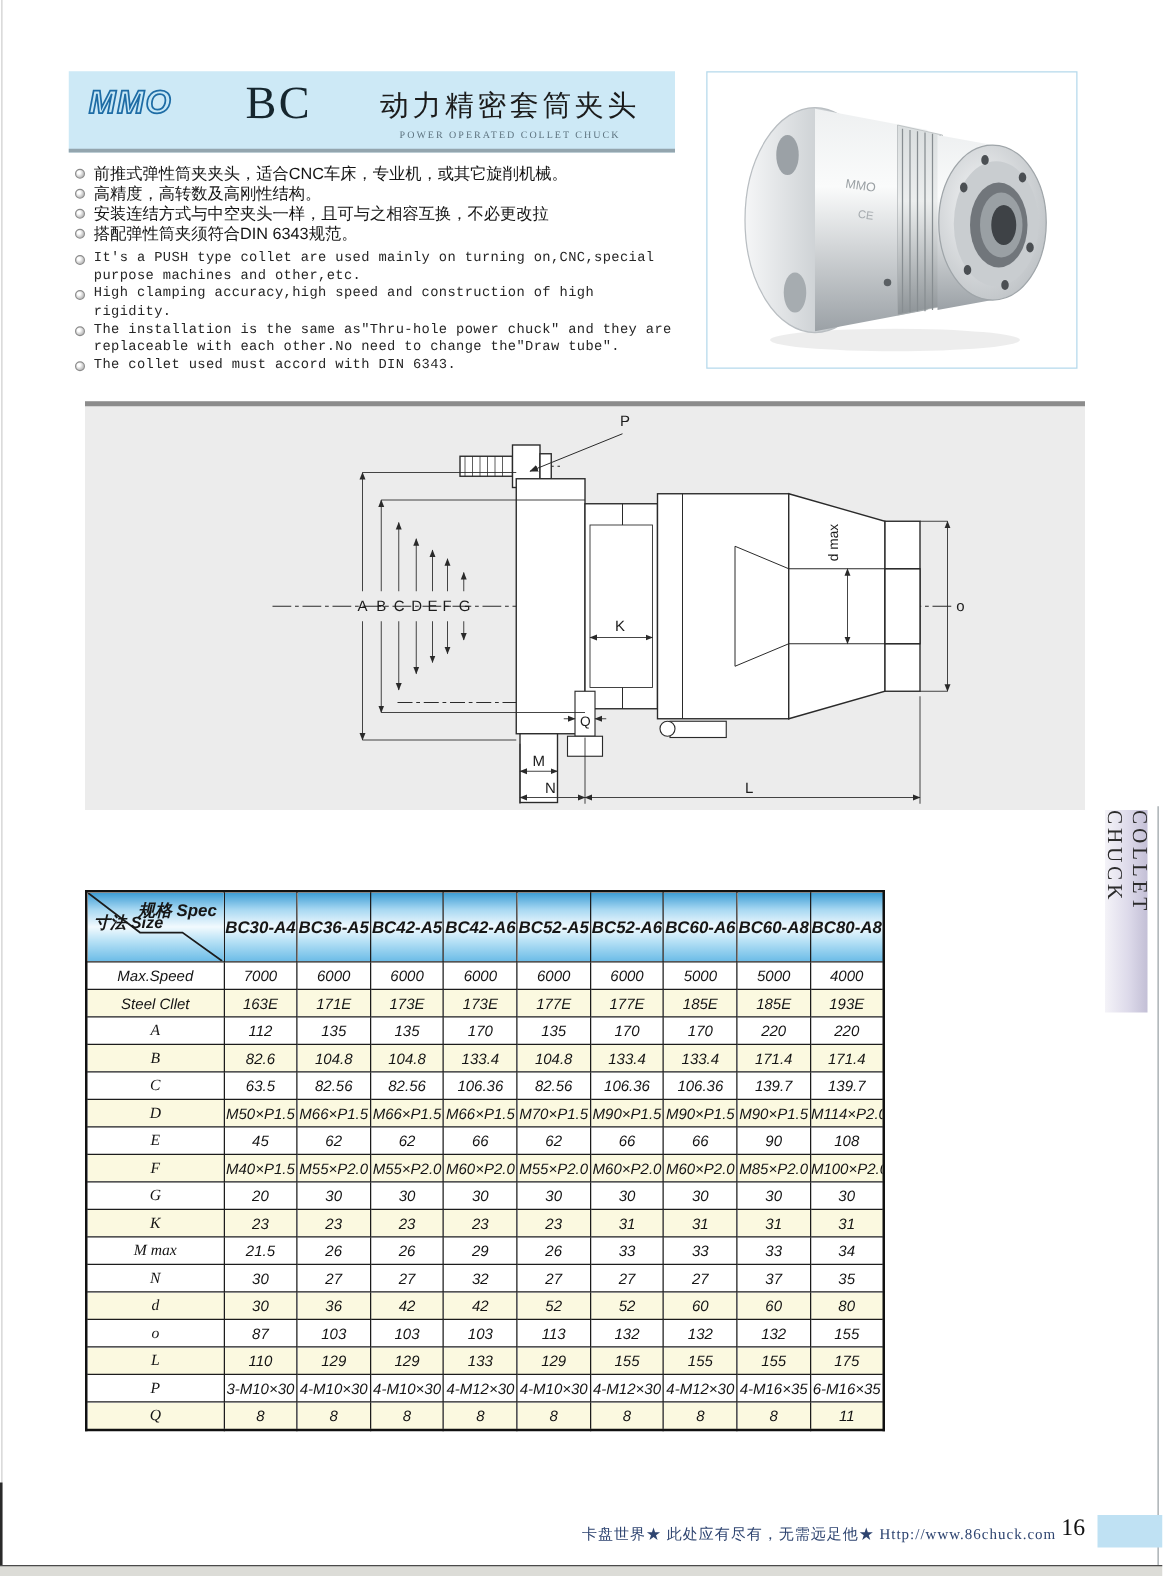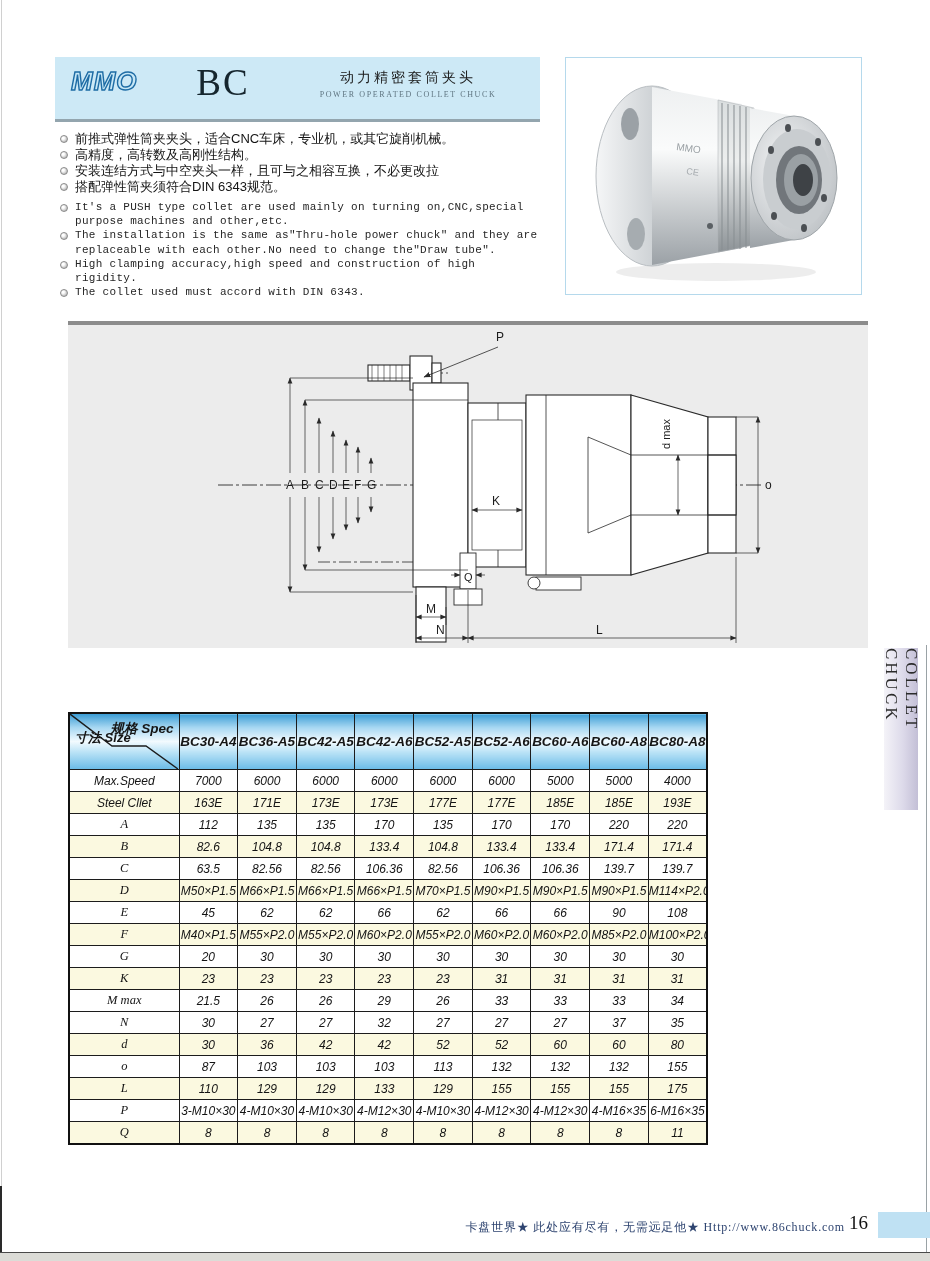--- a/index.html
+++ b/index.html
@@ -11,21 +11,21 @@
   .bottom-strip{position:absolute;left:0;top:1252px;width:930px;height:9px;background:#dcdcd7;border-top:1px solid #4a4a4a;box-sizing:border-box;}
   .side-vline{position:absolute;left:926px;top:645px;width:1px;height:607px;background:#9aa2a6;}
 
   
   .header-band{position:absolute;left:55px;top:57px;width:485px;height:62px;background:#cde9f6;
                border-bottom:3px solid #93a5ae;}
   .logo{position:absolute;left:12px;top:5px;}
   .model{position:absolute;left:118px;top:4px;width:100px;text-align:center;
          font-family:"Liberation Serif",serif;font-size:37px;color:#16262e;letter-spacing:2px;}
   .titles{position:absolute;left:228px;top:12px;width:250px;text-align:center;}
-  .title-cn{font-family:"Liberation Serif",serif;font-size:14px;letter-spacing:3px;color:#1b1b1b;}
+  .title-cn{font-family:"Liberation Serif",serif;font-size:23px;letter-spacing:3px;color:#1b1b1b;}
   .title-en{margin-top:3px;font-size:8px;letter-spacing:1.6px;color:#5f7581;font-family:"Liberation Serif",serif;}
 
   
   .photo-box{position:absolute;left:565px;top:57px;width:297px;height:238px;background:#ffffff;
              border:1px solid #b5d9ec;box-sizing:border-box;}
 
   
   .features{position:absolute;list-style:none;margin:0;padding:0;}
   .features li{position:relative;padding-left:17px;}
   .blt{position:absolute;left:2px;top:4px;width:6px;height:6px;border:1.5px solid #8a8a8a;
@@ -149,22 +149,22 @@
 
   <ul class="features features-cn" id="features-cn">
       <li><span class="blt"></span><span>前推式弹性筒夹夹头，适合CNC车床，专业机，或其它旋削机械。</span></li>
       <li><span class="blt"></span><span>高精度，高转数及高刚性结构。</span></li>
       <li><span class="blt"></span><span>安装连结方式与中空夹头一样，且可与之相容互换，不必更改拉</span></li>
       <li><span class="blt"></span><span>搭配弹性筒夹须符合DIN 6343规范。</span></li>
     </ul>
 
   <ul class="features features-en" id="features-en">
       <li><span class="blt"></span><span>It's a PUSH type collet are used mainly on turning on,CNC,special purpose machines and other,etc.</span></li>
+      <li><span class="blt"></span><span>High clamping accuracy,high speed and construction of high rigidity.</span></li>
       <li><span class="blt"></span><span>The installation is the same as"Thru-hole power chuck" and they are replaceable with each other.No need to change the"Draw tube".</span></li>
-      <li><span class="blt"></span><span>High clamping accuracy,high speed and construction of high rigidity.</span></li>
       <li><span class="blt"></span><span>The collet used must accord with DIN 6343.</span></li>
     </ul>
 
   <div class="drawing-box">
     <svg width="800" height="321" viewBox="0 0 800 321">
       <defs>
         <marker id="arr" markerWidth="9" markerHeight="8" refX="8" refY="4" orient="auto-start-reverse">
           <path d="M0,0.6 L8.6,4 L0,7.4 z" fill="#2a2a2a"></path>
         </marker>
       </defs>

